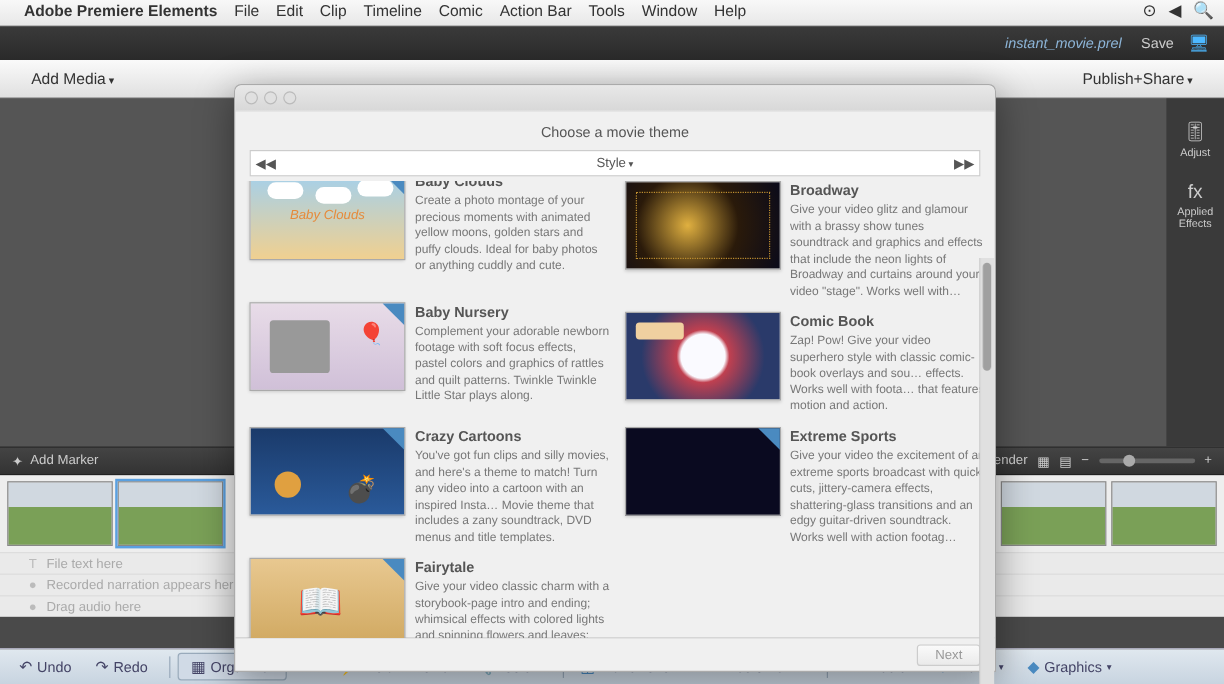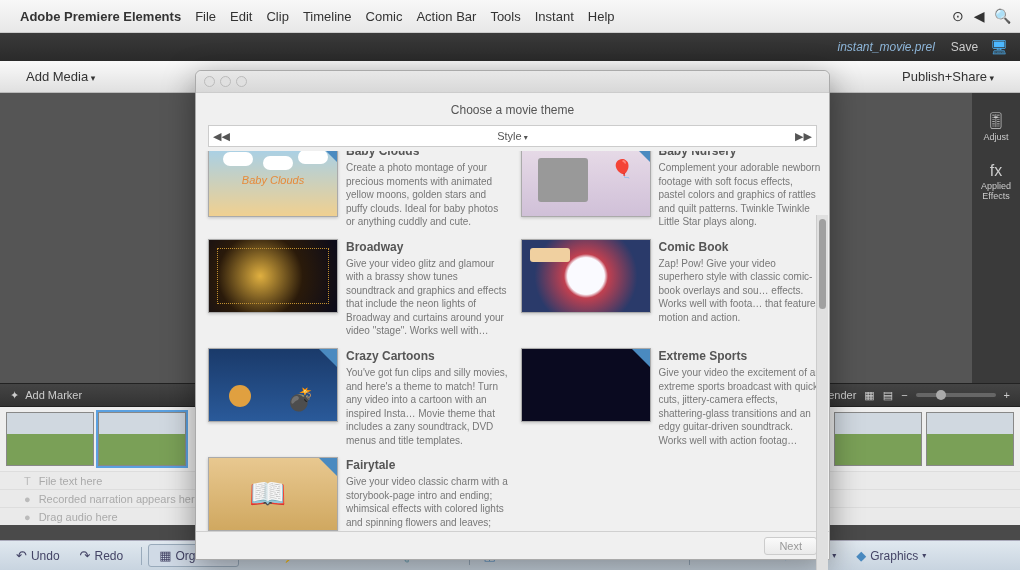--- a/index.html
+++ b/index.html
@@ -1,19 +1,19 @@
 <!DOCTYPE html>
 <html><head>
   <meta charset="utf-8">
   <style>
     * { margin: 0; padding: 0; box-sizing: border-box; font-family: "Helvetica Neue", Arial, sans-serif; }
     body { width: 1020px; height: 570px; background: #4a4a4a; overflow: hidden; position: relative; }
     
     
-    .mac-menubar { height: 22px; background: linear-gradient(#f8f8f8, #e8e8e8); display: flex; align-items: center; padding: 16px 8px; font-size: 13px; color: #333; border-bottom: 1px solid #ccc; }
+    .mac-menubar { height: 22px; background: linear-gradient(#f8f8f8, #e8e8e8); display: flex; align-items: flex-end; padding: 5px 8px; font-size: 13px; color: #333; border-bottom: 1px solid #ccc; }
     .mac-menubar .apple-icon { font-size: 15px; margin-right: 12px; }
     .mac-menubar .app-name { font-weight: bold; margin-right: 14px; }
     .mac-menubar .menu-item { margin-right: 14px; cursor: default; }
     .mac-menubar .right-icons { margin-left: auto; display: flex; align-items: center; gap: 10px; font-size: 14px; }
     
     
     .app-titlebar { height: 28px; background: linear-gradient(#3a3a3a, #2a2a2a); display: flex; align-items: center; justify-content: flex-end; padding: 0 12px; font-size: 12px; color: #aad; }
     .app-titlebar .proj-name { font-style: italic; margin-right: 16px; color: #8db5d8; }
     .app-titlebar .save-btn { color: #ccc; margin-right: 12px; cursor: pointer; }
     .app-titlebar .screen-icon { color: #4db8ff; font-size: 14px; }
@@ -103,21 +103,21 @@
 <div class="mac-menubar">
   <span class="apple-icon"></span>
   <span class="app-name">Adobe Premiere Elements</span>
   <span class="menu-item">File</span>
   <span class="menu-item">Edit</span>
   <span class="menu-item">Clip</span>
   <span class="menu-item">Timeline</span>
   <span class="menu-item">Comic</span>
   <span class="menu-item">Action Bar</span>
   <span class="menu-item">Tools</span>
-  <span class="menu-item">Instant</span>
+  <span class="menu-item">Window</span>
   <span class="menu-item">Help</span>
   <div class="right-icons">
     <span>⊙</span>
     <span>◀</span>
     <span>🔍</span>
   </div>
 </div>
 
 <div class="app-titlebar">
   <span class="proj-name">instant_movie.prel</span>
@@ -251,37 +251,37 @@
       <div class="theme-card" style="margin-top:-8px;">
         <div class="theme-thumb th-clouds">
             <span style="position:relative;z-index:1;">Baby Clouds</span>
             <div class="badge"></div>
           </div>
         <div class="theme-info">
             <div class="theme-title">Baby Clouds</div>
             <div>Create a photo montage of your precious moments with animated yellow moons, golden stars and puffy clouds. Ideal for baby photos or anything cuddly and cute.</div>
           </div>
       </div>
+      <div class="theme-card">
+        <div class="theme-thumb th-broadway"></div>
+        <div class="theme-info">
+            <div class="theme-title">Broadway</div>
+            <div>Give your video glitz and glamour with a brassy show tunes soundtrack and graphics and effects that include the neon lights of Broadway and curtains around your video "stage". Works well with…</div>
+          </div>
+      </div>
       <div class="theme-card" style="margin-top:-8px;">
         <div class="theme-thumb th-nursery">
             <div class="badge"></div>
           </div>
         <div class="theme-info">
             <div class="theme-title">Baby Nursery</div>
             <div>Complement your adorable newborn footage with soft focus effects, pastel colors and graphics of rattles and quilt patterns. Twinkle Twinkle Little Star plays along.</div>
           </div>
       </div>
       <div class="theme-card">
-        <div class="theme-thumb th-broadway"></div>
-        <div class="theme-info">
-            <div class="theme-title">Broadway</div>
-            <div>Give your video glitz and glamour with a brassy show tunes soundtrack and graphics and effects that include the neon lights of Broadway and curtains around your video "stage". Works well with…</div>
-          </div>
-      </div>
-      <div class="theme-card">
         <div class="theme-thumb th-comic"></div>
         <div class="theme-info">
             <div class="theme-title">Comic Book</div>
             <div>Zap! Pow! Give your video superhero style with classic comic-book overlays and sou… effects. Works well with foota… that features motion and action.</div>
           </div>
       </div>
       <div class="theme-card">
         <div class="theme-thumb th-crazy">
             <div class="badge"></div>
           </div>

